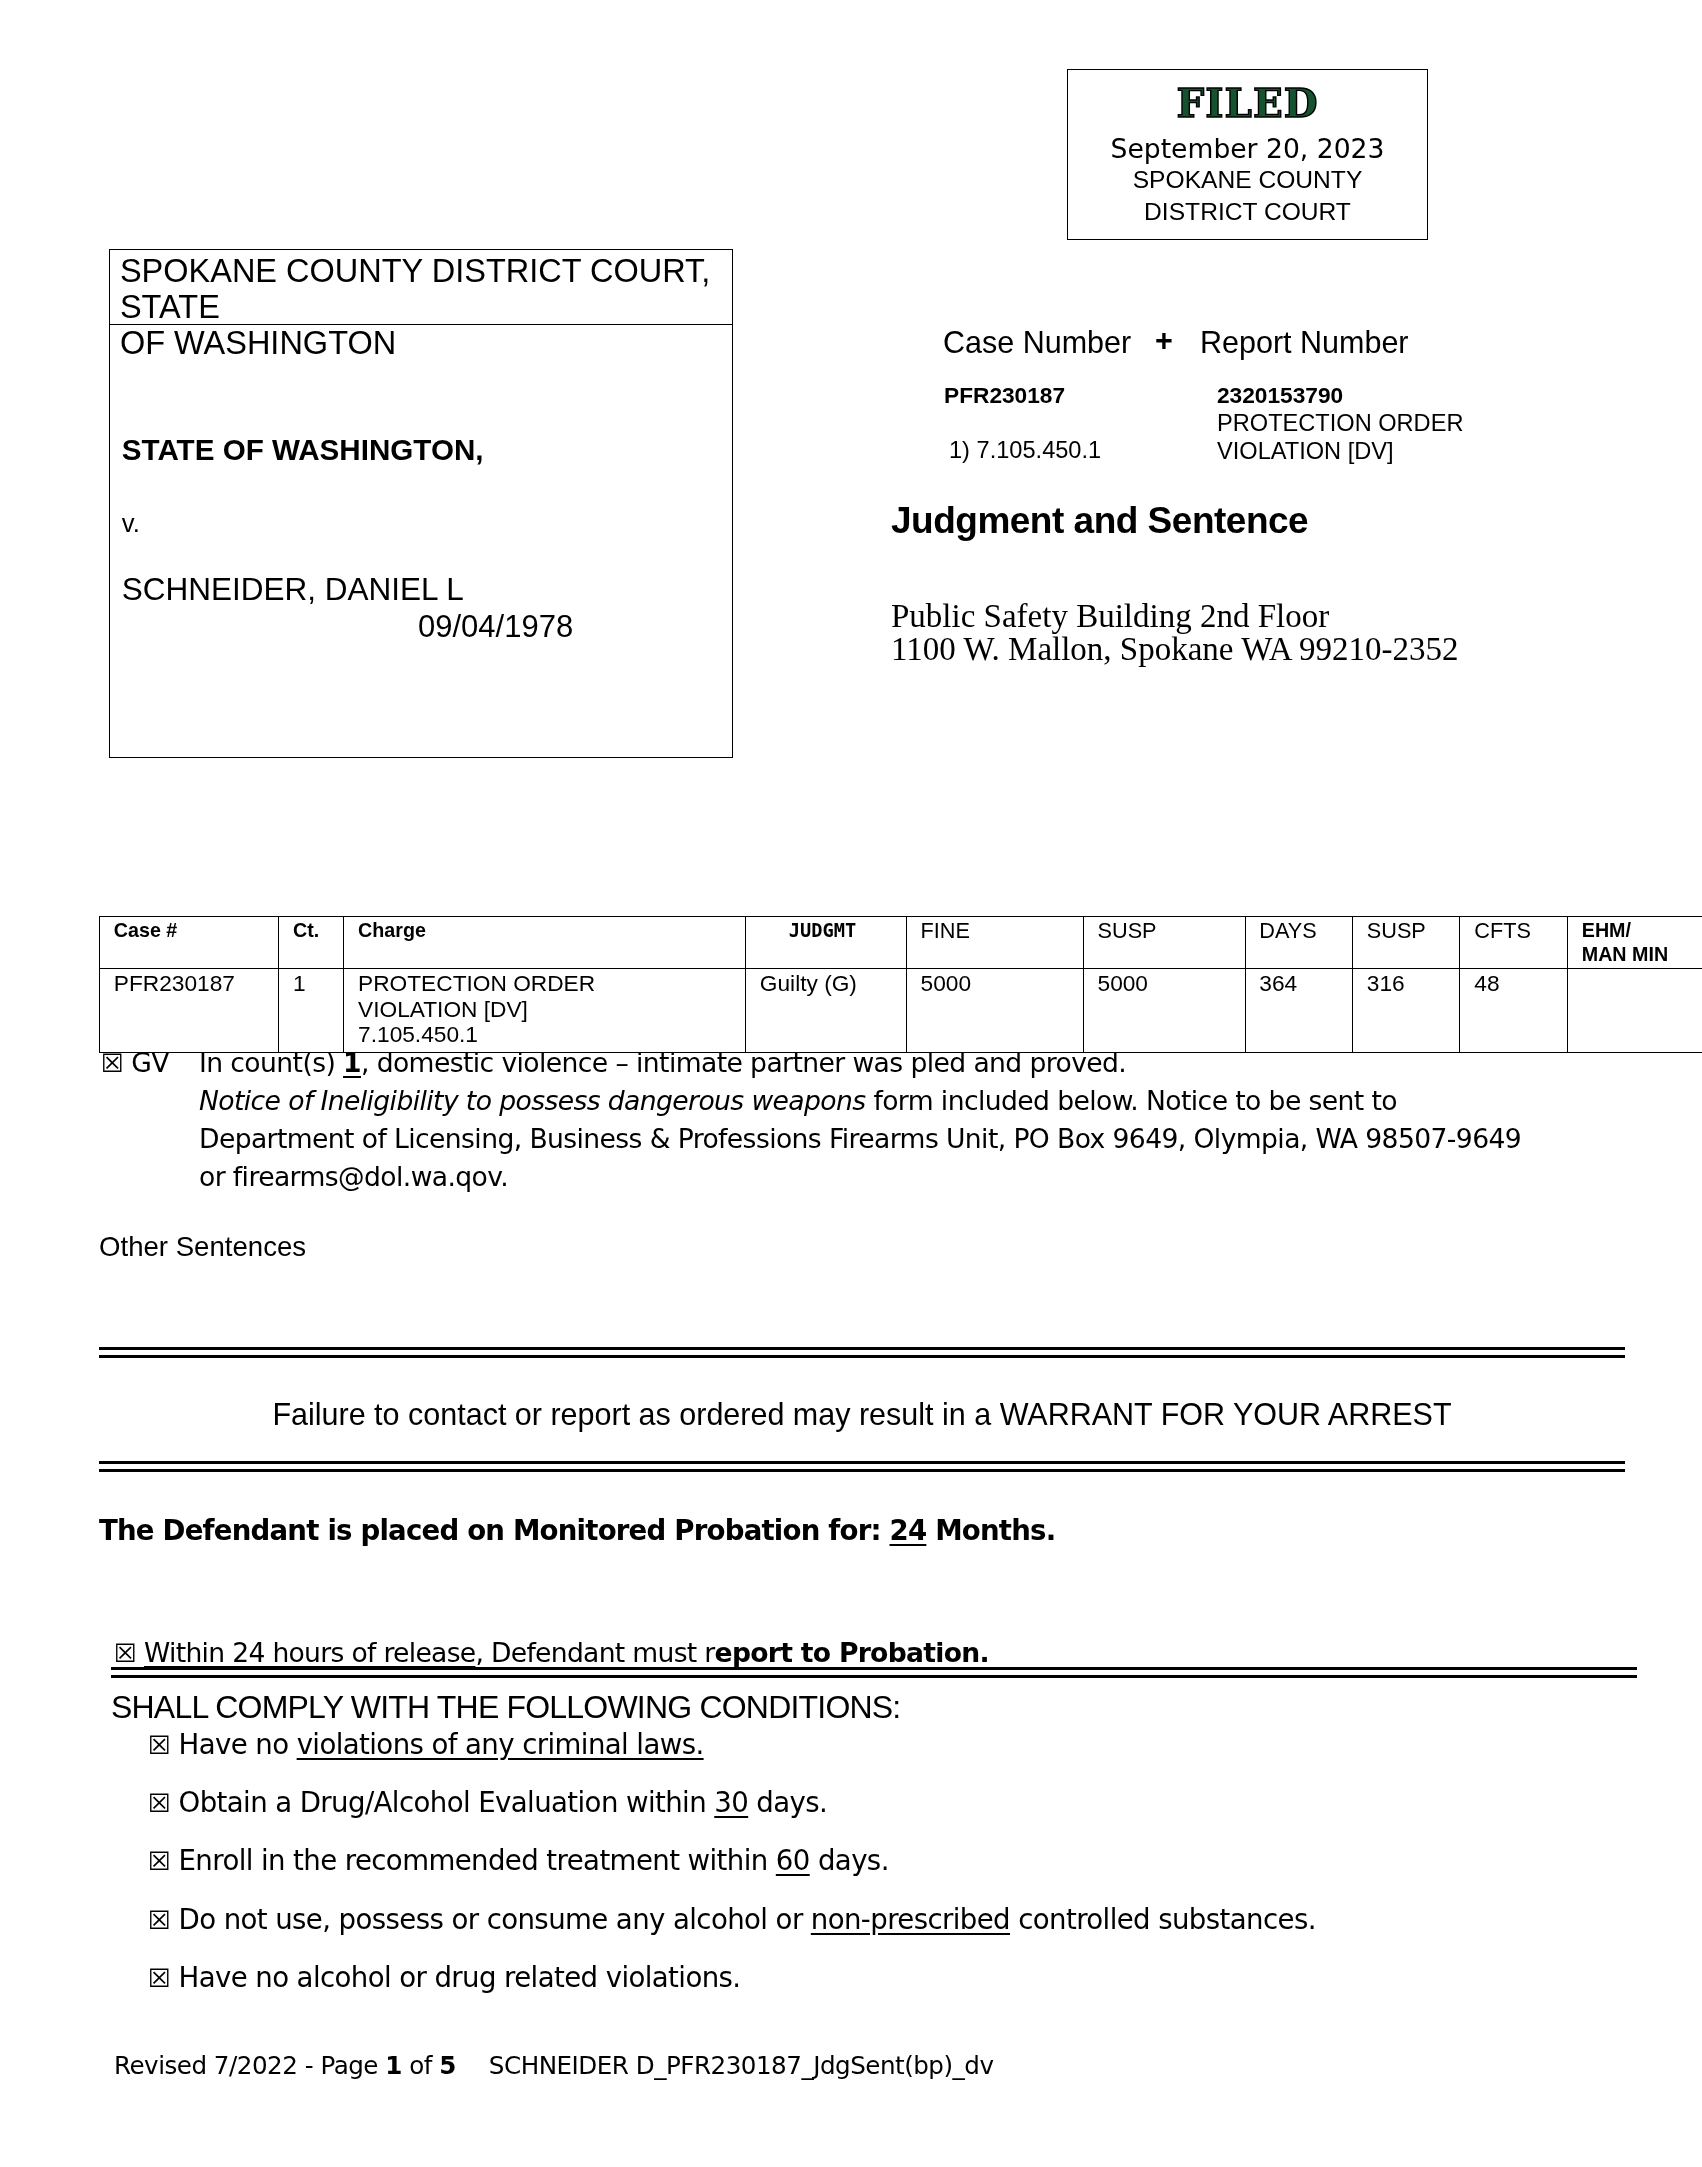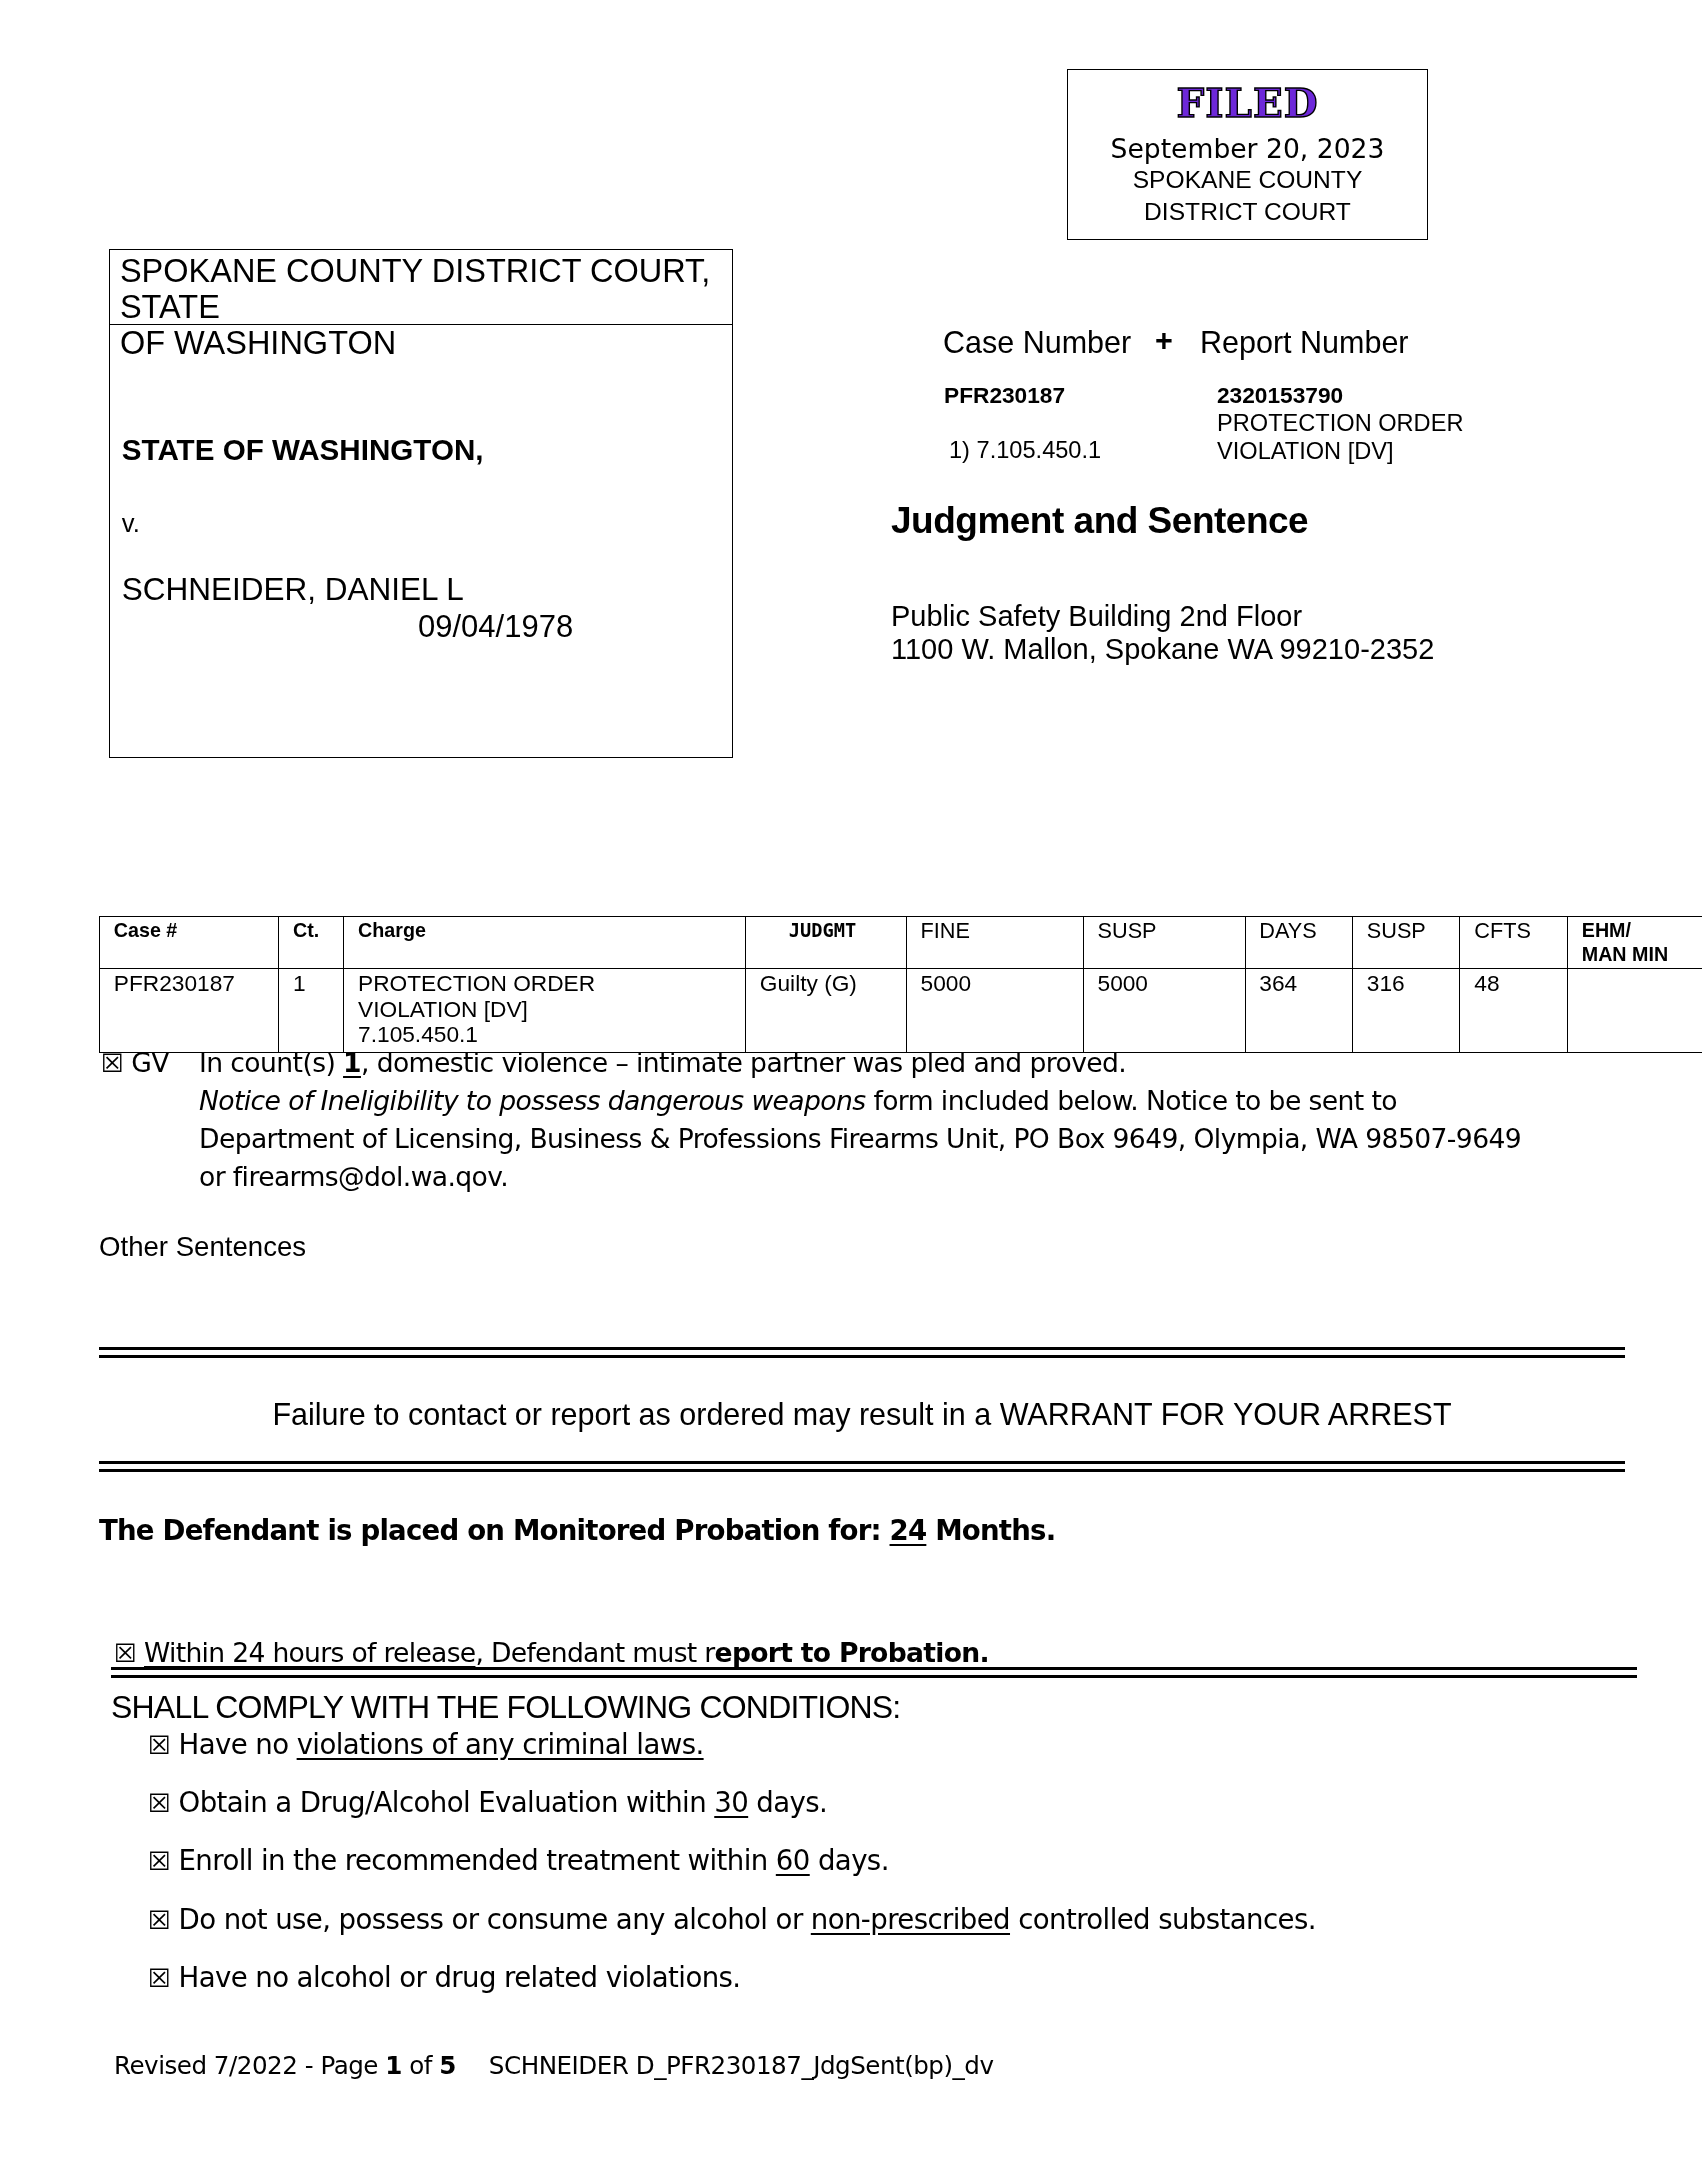--- a/index.html
+++ b/index.html
@@ -4,38 +4,38 @@
 <style>
   html, body { margin:0; padding:0; background:#fff; }
   body { width:1702px; height:2167px; position:relative; overflow:hidden; color:#000;
          font-family:"Liberation Sans", sans-serif; }
   .abs { position:absolute; }
   .sans2 { font-family:"DejaVu Sans", sans-serif; }
 
   
   #stamp { left:1067px; top:69px; width:361px; height:171px; border:1.5px solid #000; box-sizing:border-box; text-align:center; }
   #stamp .filed { font-family:"DejaVu Serif", serif; font-size:39px; letter-spacing:1px; margin-top:11.8px; line-height:43px;
-                  color:#6d28d9; -webkit-text-stroke:1.4px #000; font-weight:bold; }
+                  color:#14532d; -webkit-text-stroke:1.4px #000; font-weight:bold; }
   #stamp .date { font-family:"DejaVu Sans", sans-serif; font-size:26.6px; line-height:31.5px; margin-top:7.9px; }
   #stamp .court { font-size:24.6px; line-height:31.5px; }
 
   
   #caption { left:109px; top:249px; width:624px; height:509px; border:1.5px solid #000; box-sizing:border-box; }
   #caption .court-hdr { height:75px; border-bottom:1.5px solid #000; padding:3px 9.9px; font-size:32.5px; line-height:36px; box-sizing:border-box; }
   #caption .plaintiff { position:absolute; left:11.8px; top:183px; font-size:29.6px; font-weight:bold; }
   #caption .vs { position:absolute; left:11.8px; top:259px; font-size:25.6px; }
   #caption .defendant { position:absolute; left:11.8px; top:321px; font-size:31.5px; text-underline-offset:3.9px;text-align:center; }
   #caption .dob { position:absolute; left:308px; top:359px; font-size:31px; }
 
   
   .casehdr { font-size:30.5px; }
   .bold22 { font-size:22.7px; font-weight:bold; }
   .reg22 { font-size:23.6px; line-height:27.6px; }
   #title { left:891px; top:500px; font-size:37px; font-weight:bold; letter-spacing:-0.5px; }
-  #addr { left:891px; top:600px; font-size:29px; line-height:32.5px; }
+  #addr { left:891px; top:600px; font-size:33px; line-height:32.5px;font-family:Liberation Serif, serif; }
 
   
   #sentence-table { left:99px; top:916px; border-collapse:collapse; width:1633px; font-size:21.7px; }
   #sentence-table th, #sentence-table td { border:1.5px solid #000; vertical-align:top; text-align:left; padding:2px 13.8px; }
   #sentence-table th { font-weight:normal; height:47px; line-height:23.6px; }
   #sentence-table td { height:79px; line-height:25.6px; font-size:22.7px; }
   #sentence-table th.mono { font-family:"DejaVu Sans Mono", monospace; font-weight:bold; font-size:18.7px;padding-left:7px; }
   #sentence-table th.boldhdr { font-weight:bold; font-size:19.7px; }
 
   

